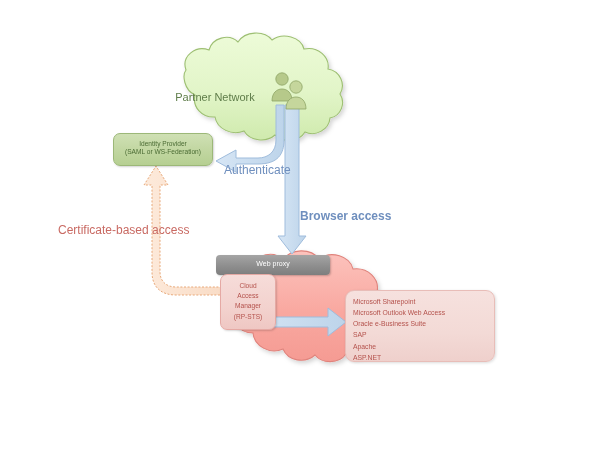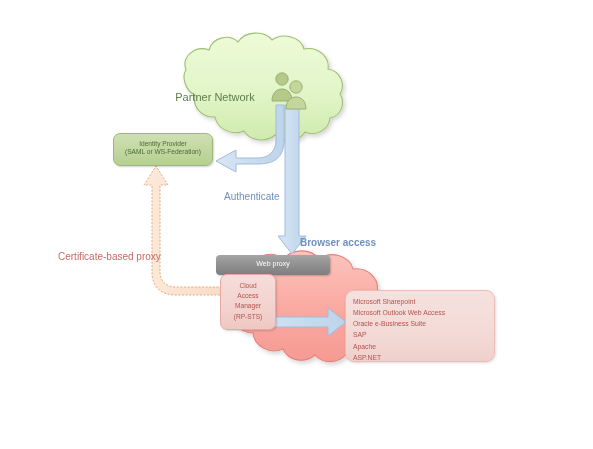--- a/index.html
+++ b/index.html
@@ -125,23 +125,22 @@
     list-style: none;
     margin: 0;
     padding: 0;
     white-space: nowrap;
   }
   #applications-list ul { margin: 0; padding: 0; }
 
   
   .edge-label {
     position: absolute;
-    font-size: 10px;
+    font-size: 12px;
     white-space: nowrap;
-    margin-top: 28px;
   }
   #authenticate-label {
     left: 224px; top: 163px;
     color: #6f8fbe;
   }
   #browser-access-label {
     left: 300px; top: 209px;
     color: #6f8fbe;
     font-weight: bold;
   }
@@ -304,16 +303,16 @@
           <li>Microsoft Outlook Web Access</li>
           <li>Oracle e-Business Suite</li>
           <li>SAP</li>
           <li>Apache</li>
           <li>ASP.NET</li>
         </ul>
     </div>
 
     <div class="edge-label" id="authenticate-label">Authenticate</div>
     <div class="edge-label" id="browser-access-label">Browser access</div>
-    <div class="edge-label" id="certificate-trust-label">Certificate-based proxy</div>
+    <div class="edge-label" id="certificate-trust-label">Certificate-based access</div>
 
   </div>
 </div>
 
 </body></html>

